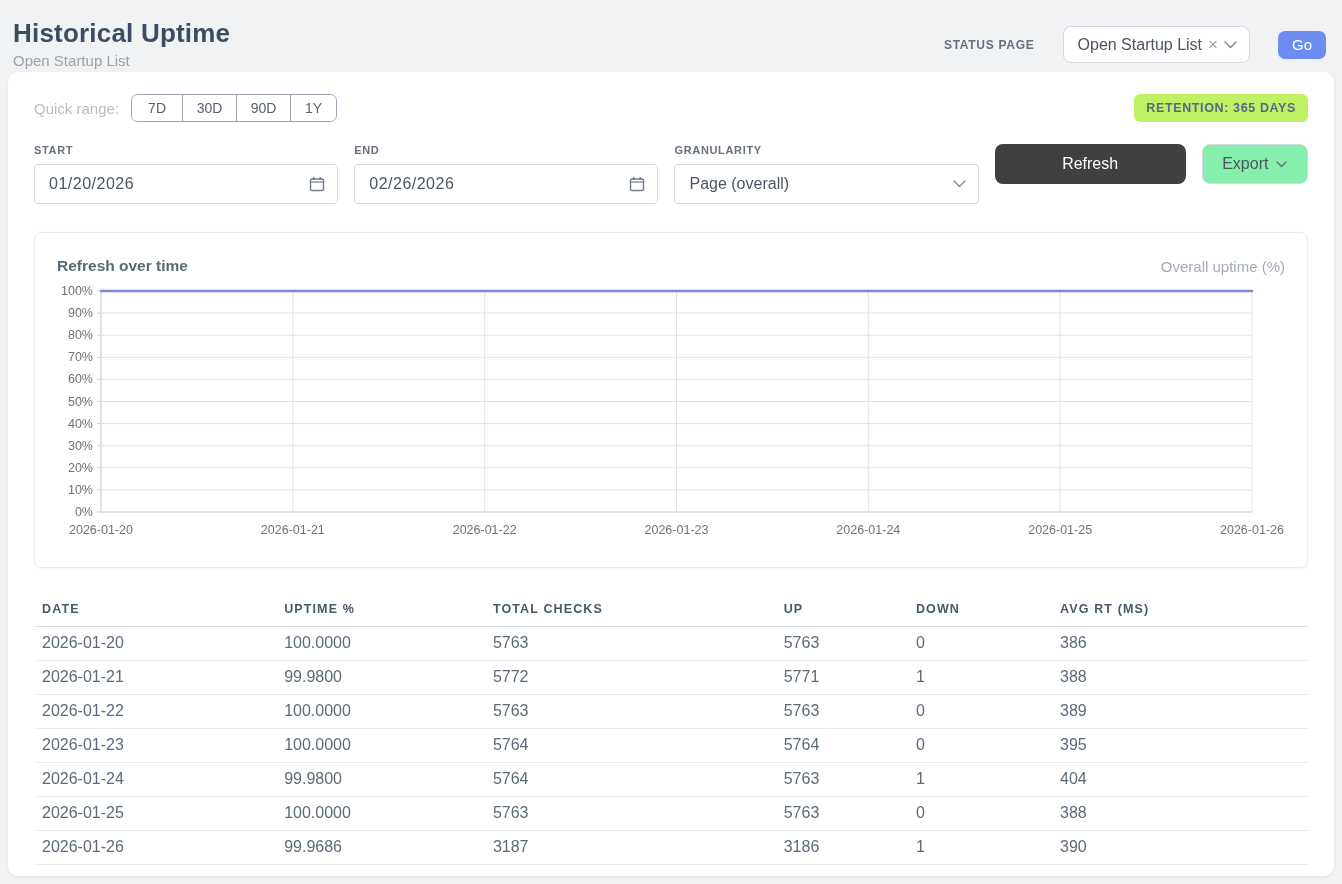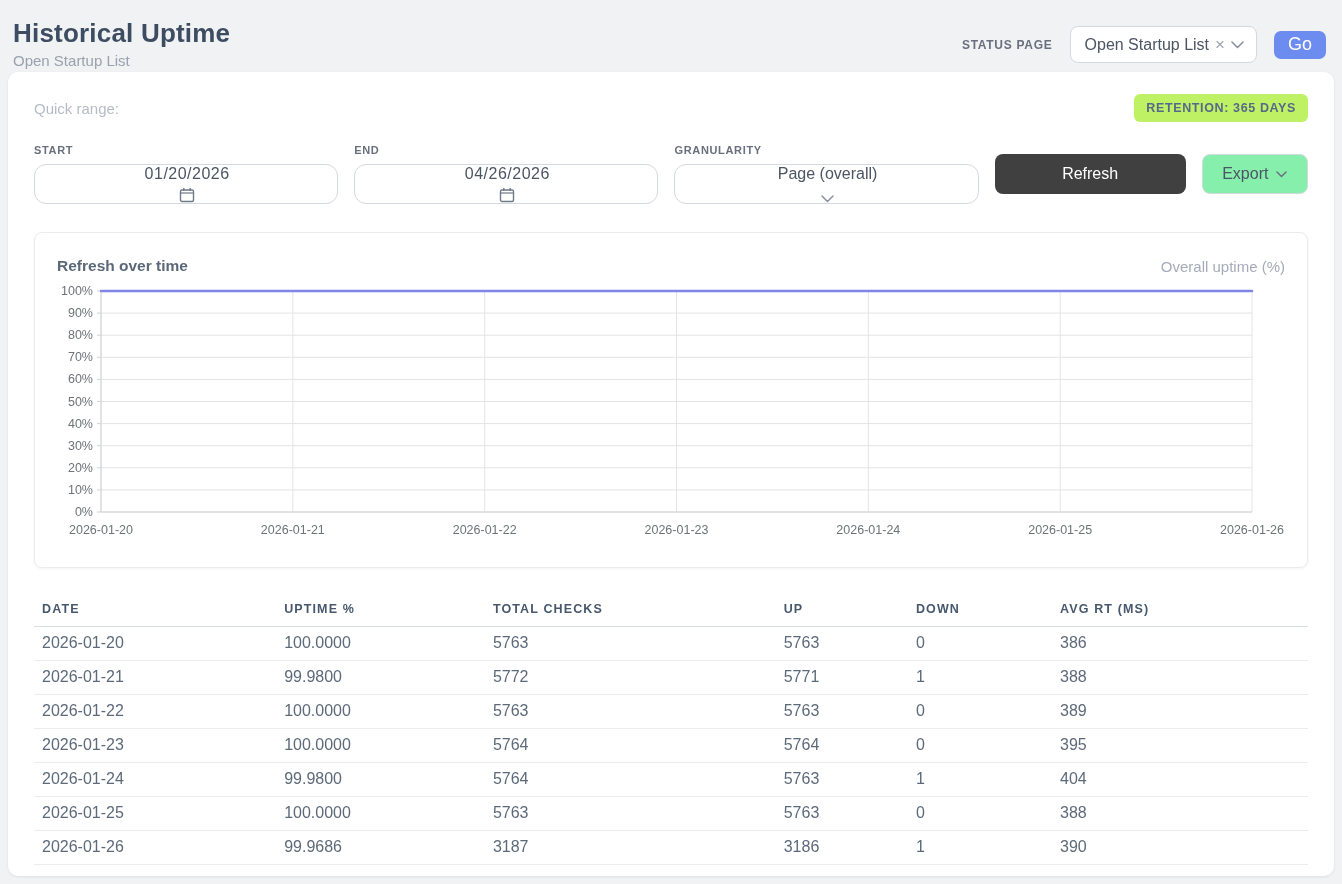--- a/index.html
+++ b/index.html
@@ -11,32 +11,32 @@
     position:relative;
   }
 
   
   .page-header {
     display:flex; justify-content:space-between; align-items:flex-start;
     padding:18px 16px 0 13px; height:70px;
   }
   .page-title { font-size:26px; font-weight:700; color:#3d4c61; letter-spacing:.2px; }
   .page-subtitle { font-size:15px; color:#9aa2ad; margin-top:3px; }
-  .header-right { display:flex; align-items:center; gap:17px; margin-top:8px; }
+  .header-right { display:flex; align-items:center; gap:28px; margin-top:8px; }
   .status-page-label { font-size:12px; font-weight:600; letter-spacing:.06em; color:#68707d; }
   .status-select {
     display:flex; align-items:center; gap:6px;
     background:#fff; border:1px solid #d4d9e0; border-radius:8px;
     height:37px; padding:0 12px 0 14px; min-width:156px; cursor:pointer;
   }
   .status-select .value { font-size:16px; color:#4b5563; }
   .status-select .clear { font-size:17px; color:#9aa2ad; line-height:1; }
   .go-btn {
     background:#6d8cf0; color:#fff; border:none; border-radius:7px;
-    font-size:18px; height:28px; padding:0 14px; cursor:pointer;
+    font-size:15px; height:28px; padding:0 14px; cursor:pointer;
     font-family:"Liberation Sans", sans-serif;
   }
 
   
   .main-card {
     position:absolute; left:8px; right:8px; top:72px; bottom:8px;
     background:#fff; border-radius:10px;
     box-shadow:0 1px 3px rgba(30,40,60,.08);
     padding:22px 26px;
   }
@@ -56,27 +56,27 @@
   }
   .segmented button:first-child { border-left:none; width:50px; }
   .segmented button:last-child { width:46px; }
   .retention-badge {
     background:#bef264; color:#55698a; border-radius:6px;
     font-size:12.5px; font-weight:600; letter-spacing:.05em;
     padding:7px 12px;
   }
 
   
-  .row-filters { display:flex; gap:16px; margin-top:22px; align-items:center; }
+  .row-filters { display:flex; gap:16px; margin-top:22px; align-items:flex-start; }
   .field { width:306px; }
   .field-label { font-size:11px; font-weight:600; letter-spacing:.06em; color:#68707d; margin-bottom:8px; }
   .input-box {
-    height:40px; border:1px solid #d4d9e0; border-radius:12px; background:#fff;
+    height:40px; border:1px solid #d4d9e0; border-radius:4px; background:#fff;
     display:flex; align-items:center; justify-content:space-between;
-    padding:0 12px 0 14px; font-size:16px; color:#4b5563; cursor:text;flex-direction:column;
+    padding:0 12px 0 14px; font-size:16px; color:#4b5563; cursor:text;
   }
   .input-box .val { letter-spacing:.5px; }
   .select-box { cursor:pointer; }
   .refresh-btn {
     width:192px; height:40px; background:#404040; color:#fff; border:none;
     border-radius:8px; font-size:16px; cursor:pointer;
     font-family:"Liberation Sans", sans-serif;
   }
   .export-btn {
     width:107px; height:40px; background:#86efac; border:1px solid #d4d9e0;
@@ -126,41 +126,47 @@
     </div>
     <button class="go-btn">Go</button>
   </div>
 </div>
 
 <div class="main-card">
 
   <div class="row-quick">
     <div class="quick-left">
       <span class="quick-label">Quick range:</span>
+      <div class="segmented" id="quick-range-buttons">
+          <button>7D</button>
+          <button>30D</button>
+          <button>90D</button>
+          <button>1Y</button>
+        </div>
     </div>
     <span class="retention-badge">RETENTION: 365 DAYS</span>
   </div>
 
   <div class="row-filters">
     <div class="field">
       <div class="field-label">START</div>
       <div class="input-box">
         <span class="val">01/20/2026</span>
         <svg width="16" height="16" viewBox="0 0 16 16">
             <rect x="1.5" y="3" width="13" height="11.5" rx="1.5" fill="none" stroke="#707a88" stroke-width="1.4"></rect>
             <line x1="4.8" y1="1" x2="4.8" y2="4" stroke="#707a88" stroke-width="1.4"></line>
             <line x1="11.2" y1="1" x2="11.2" y2="4" stroke="#707a88" stroke-width="1.4"></line>
             <line x1="1.5" y1="6" x2="14.5" y2="6" stroke="#707a88" stroke-width="1.2"></line>
           </svg>
       </div>
     </div>
     <div class="field">
       <div class="field-label">END</div>
       <div class="input-box">
-        <span class="val">04/26/2026</span>
+        <span class="val">02/26/2026</span>
         <svg width="16" height="16" viewBox="0 0 16 16">
             <rect x="1.5" y="3" width="13" height="11.5" rx="1.5" fill="none" stroke="#707a88" stroke-width="1.4"></rect>
             <line x1="4.8" y1="1" x2="4.8" y2="4" stroke="#707a88" stroke-width="1.4"></line>
             <line x1="11.2" y1="1" x2="11.2" y2="4" stroke="#707a88" stroke-width="1.4"></line>
             <line x1="1.5" y1="6" x2="14.5" y2="6" stroke="#707a88" stroke-width="1.2"></line>
           </svg>
       </div>
     </div>
     <div class="field">
       <div class="field-label">GRANULARITY</div>

